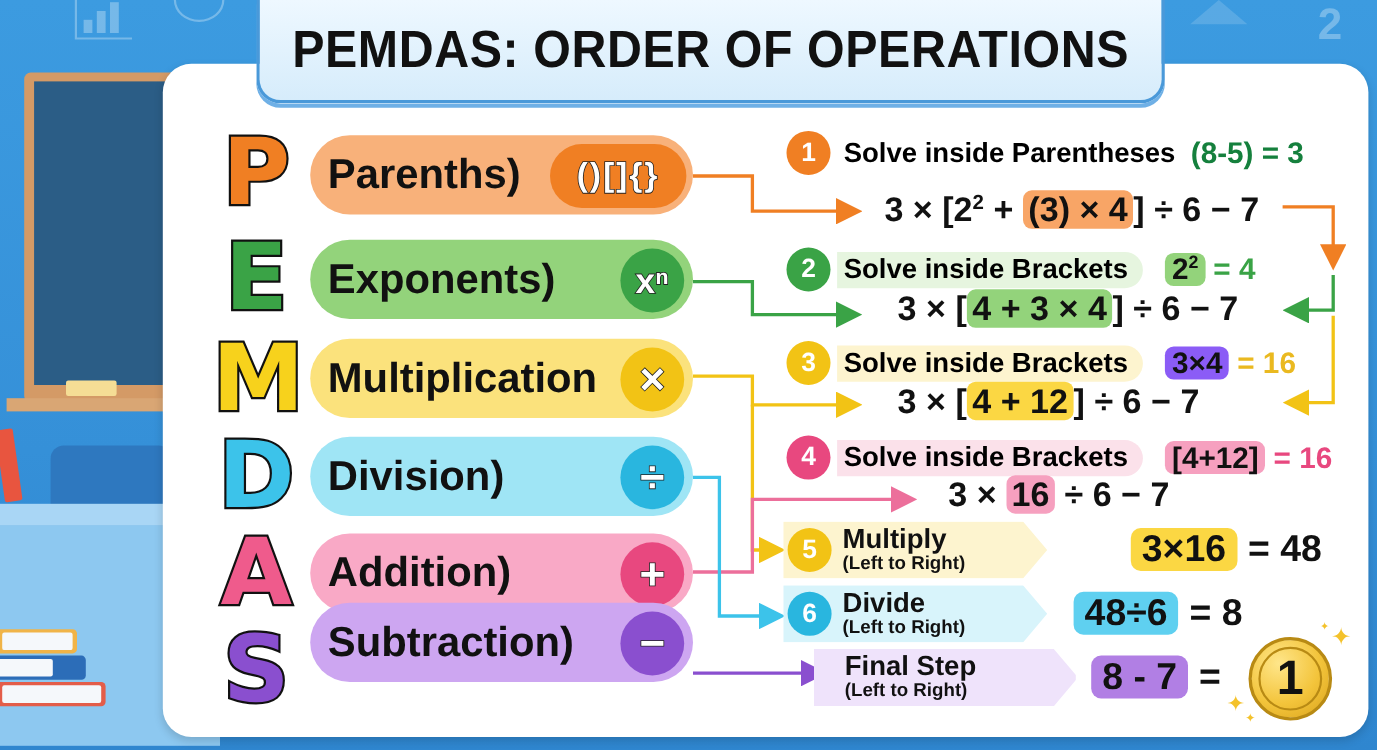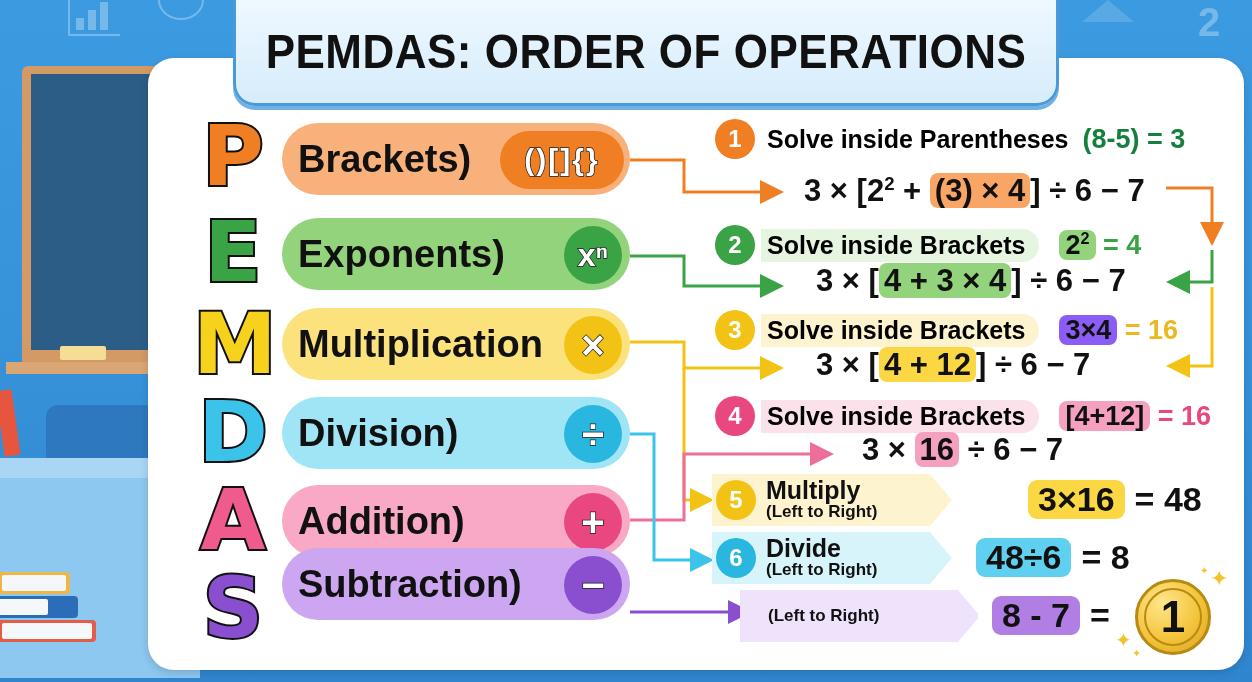--- a/index.html
+++ b/index.html
@@ -36,21 +36,21 @@
   .book-3 { left: -6px; top: 620px; width: 102px; background: #e35d49; }
   .book .pages { position: absolute; right: 4px; top: 3px; bottom: 3px; left: 8px; background: #f5f8fb; border-radius: 2px; }
 
   
   .card {
     position: absolute; left: 148px; top: 58px; width: 1096px; height: 612px;
     background: #ffffff; border-radius: 26px;
     box-shadow: 0 3px 8px rgba(0,0,0,0.15);
   }
   .title-box {
-    position: absolute; left: 233px; top: 0; width: 826px; height: 106px;
+    position: absolute; left: 233px; top: 0; width: 826px; height: 94px;
     background: linear-gradient(180deg, #eef8ff 0%, #d6ecfb 100%);
     border: 3px solid #4a99d9; border-top: none;
     border-radius: 0 0 22px 22px;
     box-shadow: 0 4px 0 #6fb0e6;
     display: flex; align-items: center; justify-content: center;
     z-index: 2;
   }
   .title-text {
     font-size: 44px; font-weight: 900; color: #111; letter-spacing: 0.5px;
     font-family: "Liberation Sans", sans-serif; transform: scaleY(1.08);
@@ -194,21 +194,21 @@
 
   <polyline points="630,612 746,612" fill="none" stroke="#8a4fcf" stroke-width="3" marker-end="url(#aV)"></polyline>
 
   <polyline points="1166,188 1212,188 1212,240" fill="none" stroke="#f07f23" stroke-width="3" marker-end="url(#aO)"></polyline>
   <polyline points="1212,250 1212,282 1172,282" fill="none" stroke="#3aa346" stroke-width="3" marker-end="url(#aG)"></polyline>
   <polyline points="1212,287 1212,366 1172,366" fill="none" stroke="#f2c315" stroke-width="3" marker-end="url(#aY)"></polyline>
 </svg>
 
 <div class="big-letter" style="top:114px;color:#f07f23">P</div>
 <div class="pill" style="top:123px;background:#f8b17a">
-  <span class="pill-label">Brackets)</span>
+  <span class="pill-label">Parenths)</span>
   <span class="pill-icon wide" style="background:#f07f23">()[]{}</span>
 </div>
 
 <div class="big-letter" style="top:210px;color:#3aa346">E</div>
 <div class="pill" style="top:218px;background:#93d37b">
   <span class="pill-label">Exponents)</span>
   <span class="pill-icon" style="background:#3aa346;font-size:32px">xⁿ</span>
 </div>
 
 <div class="big-letter" style="top:302px;color:#f7d21c">M</div>
@@ -302,20 +302,21 @@
     <span class="arrow-sub">(Left to Right)</span>
   </div>
 </div>
 <div class="calc" style="left:976px;top:538px">
   <span class="chip" style="background:#5fd0f0">48÷6</span>
   <span style="margin-left:10px">= 8</span>
 </div>
 
 <div class="arrow-row" style="top:590px;left:740px">
   <div class="arrow-band" style="background:#efe3fb;padding-left:28px;width:238px">
+    <span class="arrow-title">Final Step</span>
     <span class="arrow-sub">(Left to Right)</span>
   </div>
 </div>
 <div class="calc" style="left:992px;top:596px">
   <span class="chip" style="background:#b17fe4">8 - 7</span>
   <span style="margin-left:10px">=</span>
 </div>
 <div class="coin">
   <div class="coin-inner">1</div>
 </div>

